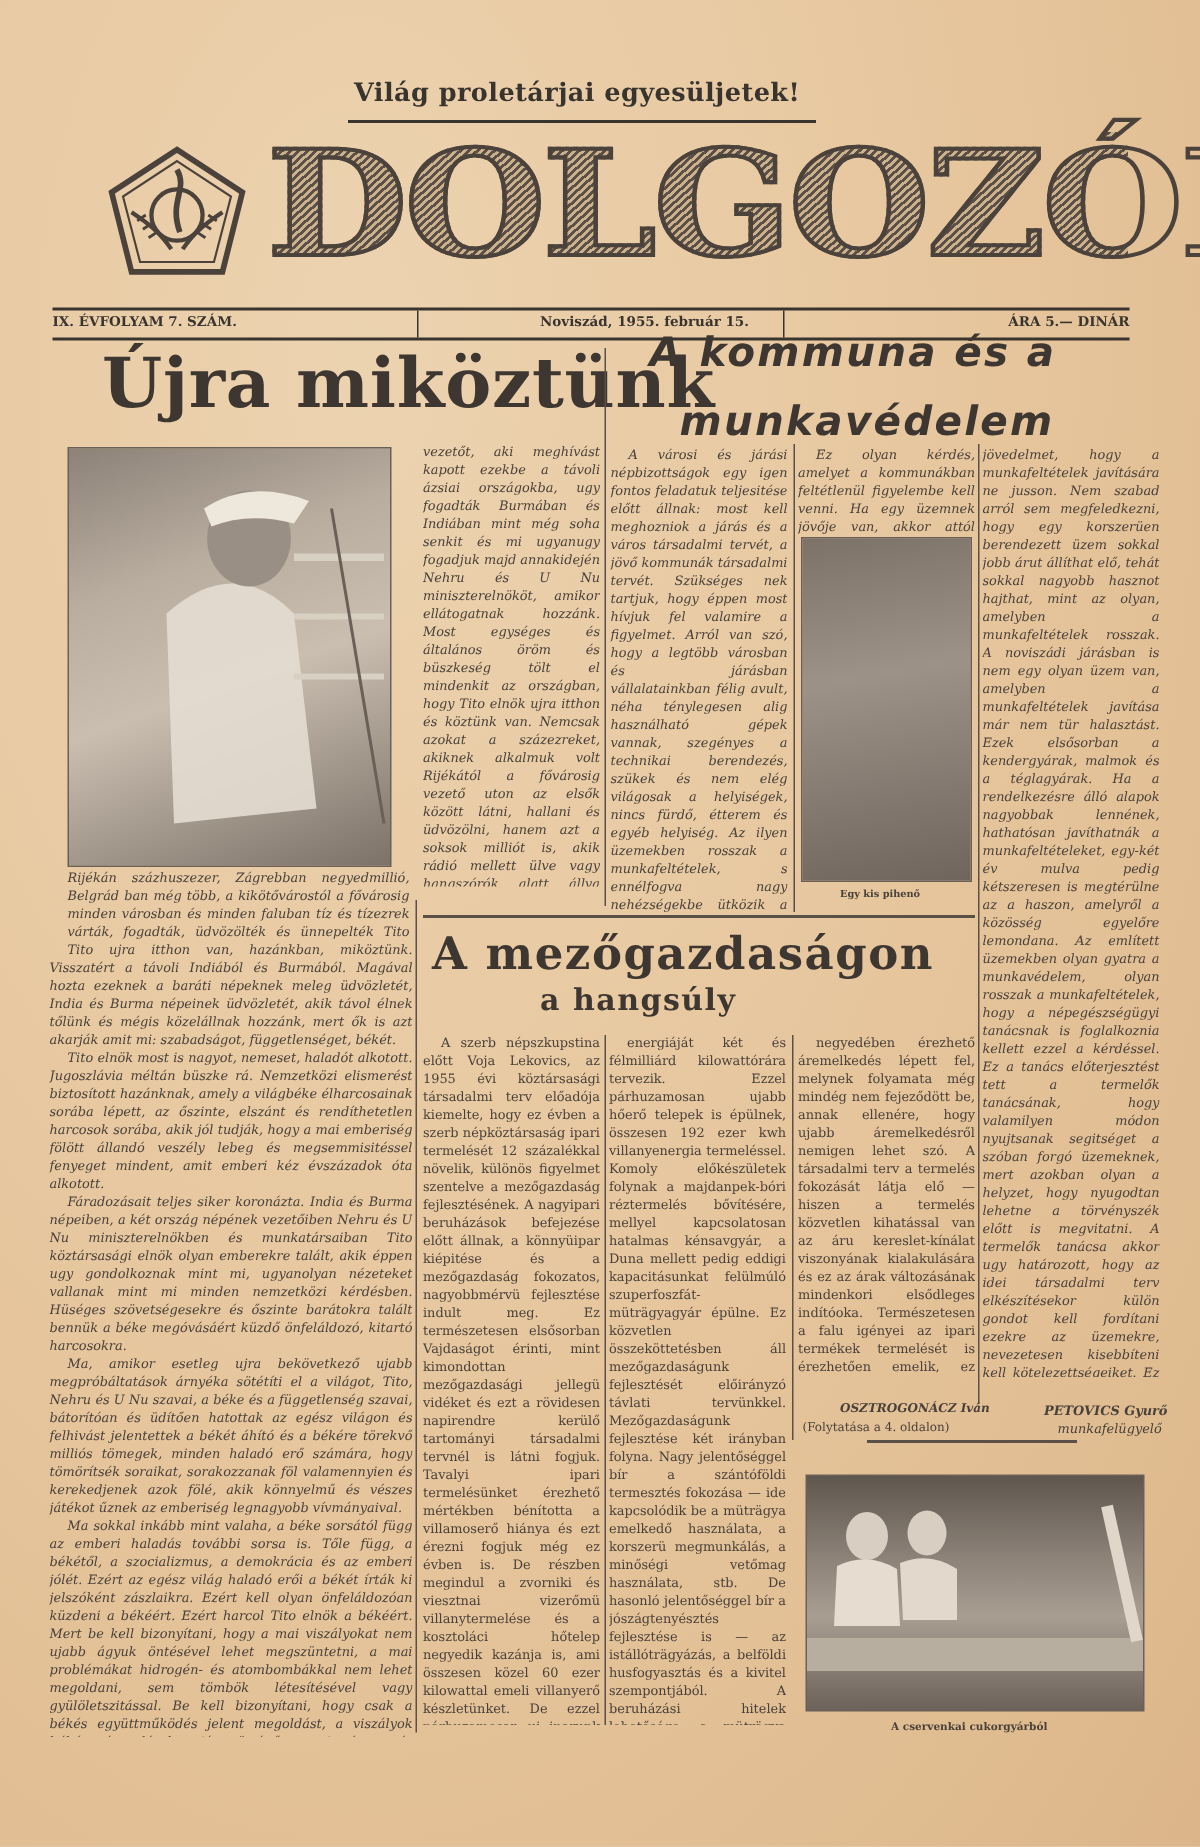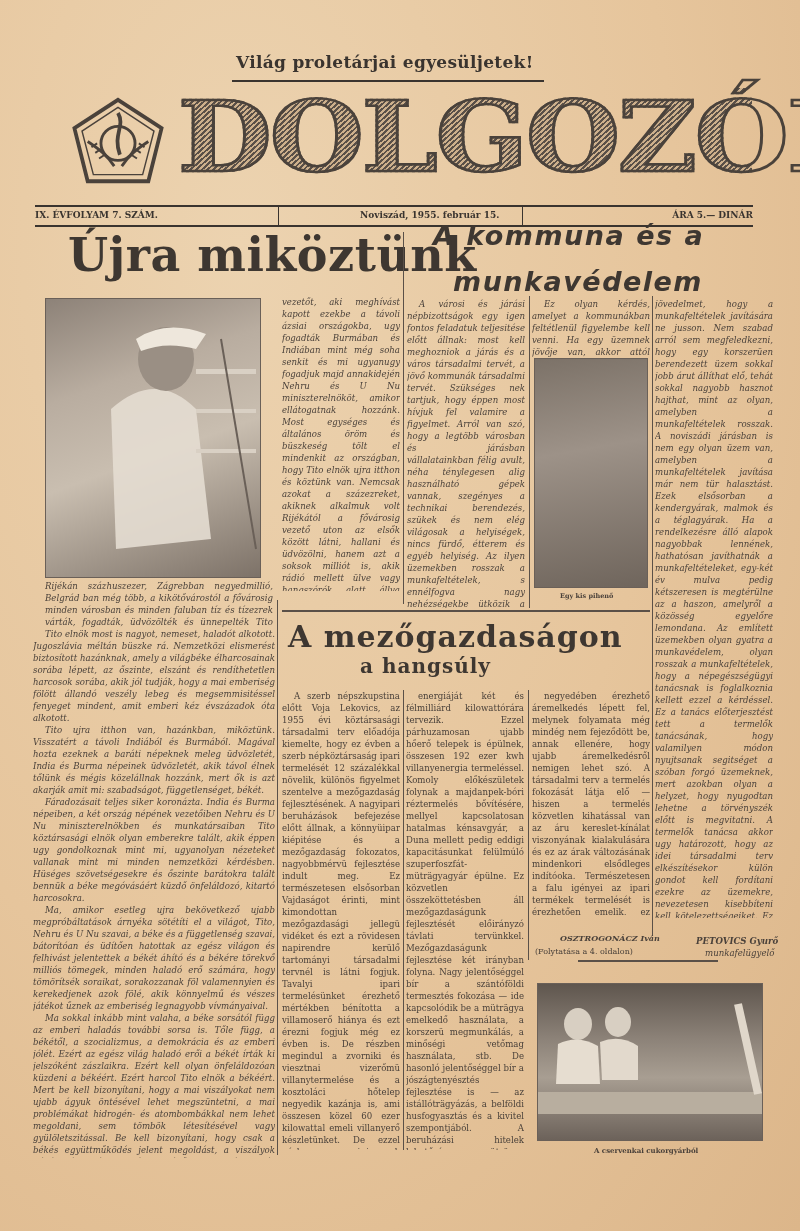--- a/index.html
+++ b/index.html
@@ -74,22 +74,22 @@
   </svg>
 </div>
 
 <div class="abs col" style="left:282px;top:296px;width:118px;height:295px;">
   <p style="text-indent:0">vezetőt, aki meghívást kapott ezekbe a távoli ázsiai országokba, ugy fogadták Burmában és Indiában mint még soha senkit és mi ugyanugy fogadjuk majd annakidején Nehru és U Nu miniszterelnököt, amikor ellátogatnak hozzánk. Most egységes és általános öröm és büszkeség tölt el mindenkit az országban, hogy Tito elnök ujra itthon és köztünk van. Nemcsak azokat a százezreket, akiknek alkalmuk volt Rijékától a fővárosig vezető uton az elsők között látni, hallani és üdvözölni, hanem azt a soksok milliót is, akik rádió mellett ülve vagy hangszórók alatt állva hallgatták hazatért elnökünk szavait, amelyekben nevünkben is ujra hitet tett a szabadság, a függetlenség és a béke mellett, a népek békés együttműködése mellett és síkra szállt az országok és népek békés koegzisztenciájáért.</p>
 </div>
 
 <div class="abs caption" style="left:45px;top:580px;width:228px;height:48px;text-align:justify;overflow:hidden;">Rijékán százhuszezer, Zágrebban negyedmillió, Belgrád ban még több, a kikötővárostól a fővárosig minden városban és minden faluban tíz és tízezrek várták, fogadták, üdvözölték és ünnepelték Tito köztársasági elnököt, aki harmadfél hónapig tartó távoli ázsiai utja után hazatért és ujra itt van közöttünk.</div>
 
 <div class="abs col" style="left:33px;top:628px;width:242px;height:530px;">
+  <p>Tito ujra itthon van, hazánkban, miköztünk. Visszatért a távoli Indiából és Burmából. Magával hozta ezeknek a baráti népeknek meleg üdvözletét, India és Burma népeinek üdvözletét, akik távol élnek tőlünk és mégis közelállnak hozzánk, mert ők is azt akarják amit mi: szabadságot, függetlenséget, békét.</p>
   <p>Tito elnök most is nagyot, nemeset, haladót alkotott. Jugoszlávia méltán büszke rá. Nemzetközi elismerést biztosított hazánknak, amely a világbéke élharcosainak sorába lépett, az őszinte, elszánt és rendíthetetlen harcosok sorába, akik jól tudják, hogy a mai emberiség fölött állandó veszély lebeg és megsemmisitéssel fenyeget mindent, amit emberi kéz évszázadok óta alkotott.</p>
-  <p>Tito ujra itthon van, hazánkban, miköztünk. Visszatért a távoli Indiából és Burmából. Magával hozta ezeknek a baráti népeknek meleg üdvözletét, India és Burma népeinek üdvözletét, akik távol élnek tőlünk és mégis közelállnak hozzánk, mert ők is azt akarják amit mi: szabadságot, függetlenséget, békét.</p>
   <p>Fáradozásait teljes siker koronázta. India és Burma népeiben, a két ország népének vezetőiben Nehru és U Nu miniszterelnökben és munkatársaiban Tito köztársasági elnök olyan emberekre talált, akik éppen ugy gondolkoznak mint mi, ugyanolyan nézeteket vallanak mint mi minden nemzetközi kérdésben. Hüséges szövetségesekre és őszinte barátokra talált bennük a béke megóvásáért küzdő önfeláldozó, kitartó harcosokra.</p>
   <p>Ma, amikor esetleg ujra bekövetkező ujabb megpróbáltatások árnyéka sötétíti el a világot, Tito, Nehru és U Nu szavai, a béke és a függetlenség szavai, bátorítóan és üdítően hatottak az egész világon és felhivást jelentettek a békét áhító és a békére törekvő milliós tömegek, minden haladó erő számára, hogy tömörítsék soraikat, sorakozzanak föl valamennyien és kerekedjenek azok fölé, akik könnyelmű és vészes játékot űznek az emberiség legnagyobb vívmányaival.</p>
   <p>Ma sokkal inkább mint valaha, a béke sorsától függ az emberi haladás további sorsa is. Tőle függ, a békétől, a szocializmus, a demokrácia és az emberi jólét. Ezért az egész világ haladó erői a békét írták ki jelszóként zászlaikra. Ezért kell olyan önfeláldozóan küzdeni a békéért. Ezért harcol Tito elnök a békéért. Mert be kell bizonyítani, hogy a mai viszályokat nem ujabb ágyuk öntésével lehet megszüntetni, a mai problémákat hidrogén- és atombombákkal nem lehet megoldani, sem tömbök létesítésével vagy gyülöletszitással. Be kell bizonyítani, hogy csak a békés együttműködés jelent megoldást, a viszályok békés tárgyalások utján történő megvitatása, más népek természetadta jogainak tiszteletbentartása, az államok és népek függetlenségének, békés fejlődésére való jogának tiszteletbentartása, a népek koegzisztenciája.</p>
 
 </div>
 
 <div class="abs vline" style="left:277px;top:600px;height:555px;"></div>
 <div class="abs vline" style="left:403px;top:232px;height:372px;"></div>
 
 <div class="abs h1" style="left:433px;top:220px;font:italic bold 27px 'DejaVu Sans',sans-serif;letter-spacing:1.5px;">A kommuna és a</div>

